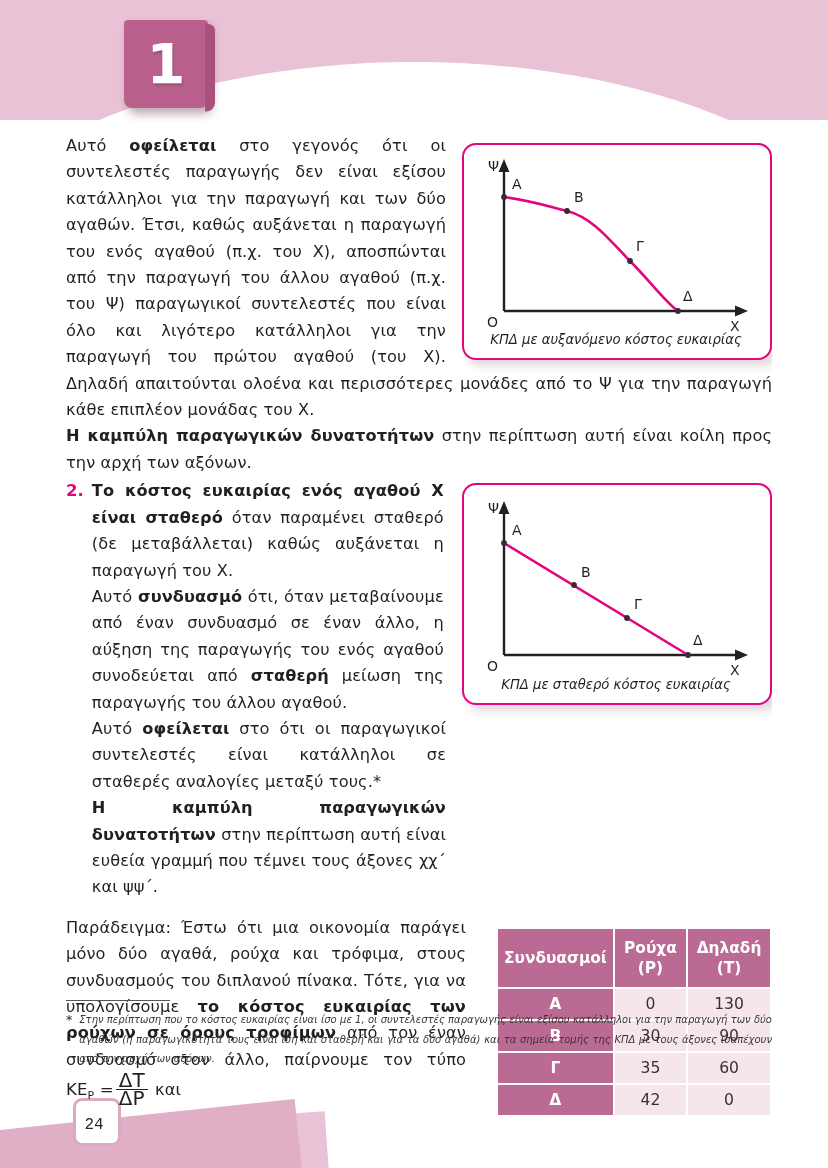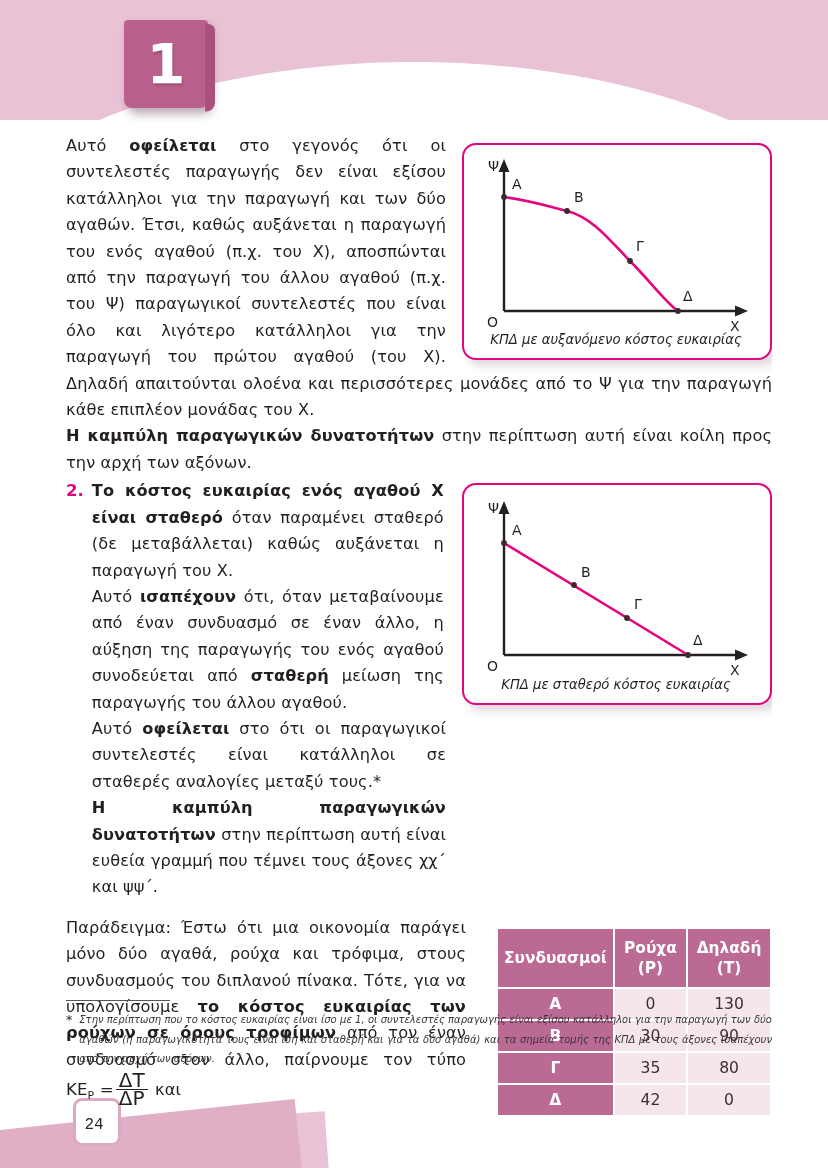--- a/index.html
+++ b/index.html
@@ -345,21 +345,21 @@
           <text class="ptlbl" x="170" y="124">Γ</text>
           <text class="ptlbl" x="229" y="160">Δ</text>
           <text class="cap" x="152" y="204" text-anchor="middle">ΚΠΔ με σταθερό κόστος ευκαιρίας</text>
         </svg>
       </div>
 
       <div class="num-item">
         <div class="num-marker">2.</div>
         <div class="num-body">
           <p class="para narrow"><b>Το κόστος ευκαιρίας ενός αγαθού Χ είναι σταθερό</b><span> όταν παραμένει σταθερό (δε μεταβάλλεται) καθώς αυξάνεται η παραγωγή του Χ.</span></p>
-          <p class="para narrow"><span>Αυτό </span><b>ισαπέχουν</b><span> ότι, όταν μεταβαίνουμε από έναν συνδυασμό σε έναν άλλο, η αύξηση της παραγωγής του ενός αγαθού συνοδεύεται από </span><b>σταθερή</b><span> μείωση της παραγωγής του άλλου αγαθού.</span></p>
+          <p class="para narrow"><span>Αυτό </span><b>συνδυασμό</b><span> ότι, όταν μεταβαίνουμε από έναν συνδυασμό σε έναν άλλο, η αύξηση της παραγωγής του ενός αγαθού συνοδεύεται από </span><b>σταθερή</b><span> μείωση της παραγωγής του άλλου αγαθού.</span></p>
           <p class="para"><span>Αυτό </span><b>οφείλεται</b><span> στο ότι οι παραγωγικοί συντελεστές είναι κατάλληλοι σε σταθερές αναλογίες μεταξύ τους.*</span></p>
           <p class="para"><b>Η καμπύλη παραγωγικών δυνατοτήτων</b><span> στην περίπτωση αυτή είναι ευθεία γραμμή που τέμνει τους άξονες χχ΄ και ψψ΄.</span></p>
         </div>
       </div>
     </div>
 
     <div class="wrap-block" style="margin-top:14px;">
 
       <div class="tbl-wrap">
         <table class="data">
@@ -383,21 +383,21 @@
               <td class="val">130</td>
             </tr>
             <tr>
               <td class="lbl">Β</td>
               <td class="val">30</td>
               <td class="val">90</td>
             </tr>
             <tr>
               <td class="lbl">Γ</td>
               <td class="val">35</td>
-              <td class="val">80</td>
+              <td class="val">60</td>
             </tr>
             <tr>
               <td class="lbl">Δ</td>
               <td class="val">42</td>
               <td class="val">0</td>
             </tr>
           </tbody>
         </table>
       </div>
 

